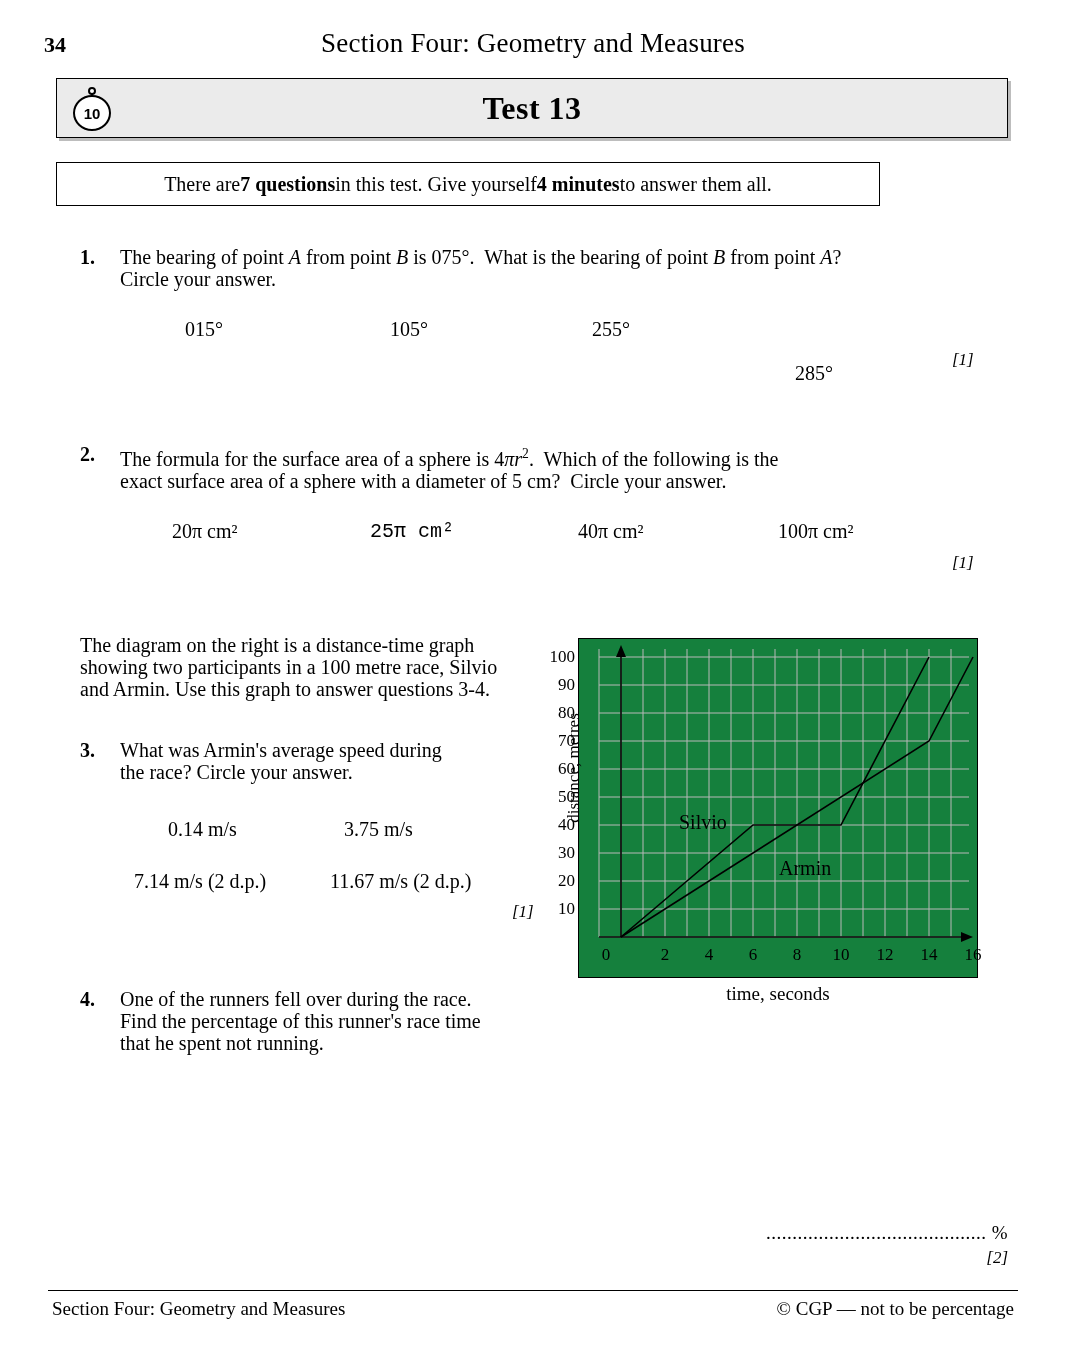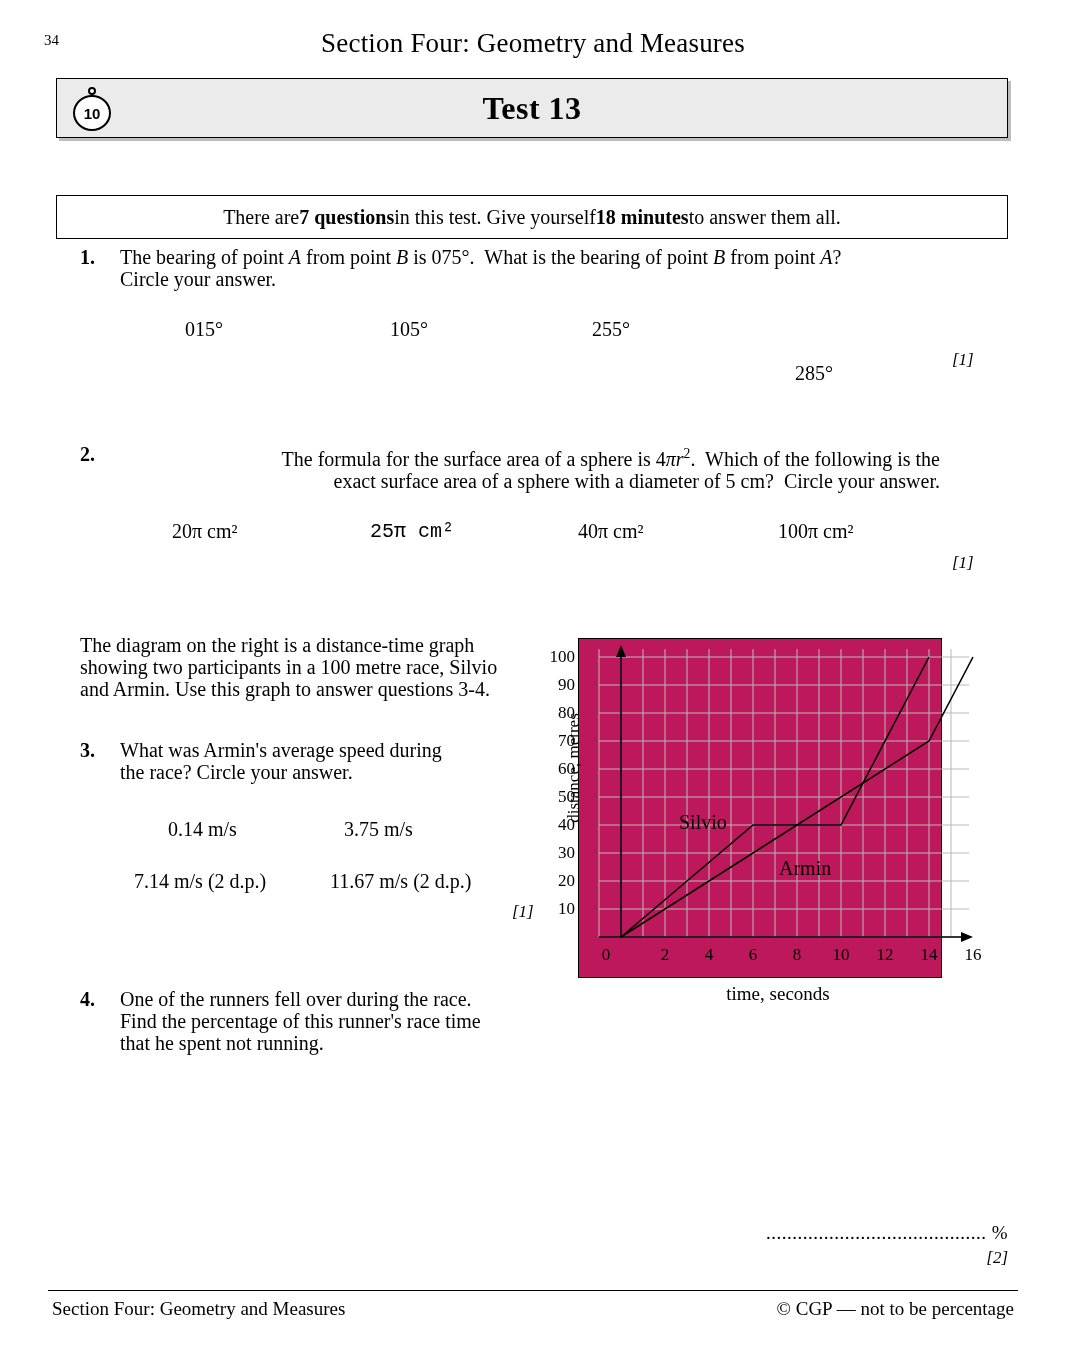--- a/index.html
+++ b/index.html
@@ -19,21 +19,22 @@
     width: 1066px;
     height: 1360px;
     padding: 0;
   }
 
   
   .page-number {
     position: absolute;
     left: 44px;
     top: 32px;
-    font-size: 15px;
+    font-size: 22px;
+    font-weight: bold;
   }
   .section-header {
     position: absolute;
     left: 0;
     right: 0;
     top: 28px;
     text-align: center;
     font-size: 27px;
     letter-spacing: 0.2px;
   }
@@ -94,28 +95,27 @@
     position: absolute;
     background: #000;
     width: 2px; height: 5px;
   }
 
   
   .instruction-box {
     position: absolute;
     left: 56px;
     top: 162px;
-    width: 952px;
+    width: 824px;
     height: 44px;
     border: 1.5px solid #000;
     display: flex;
     align-items: center;
     justify-content: center;
     font-size: 20px;
-    margin-top: 33px;
   }
   .q-num {
     position: absolute;
     font-weight: bold;
     font-size: 20px;
   }
   .q-text {
     position: absolute;
     font-size: 20px;
     line-height: 22px;
@@ -137,24 +137,24 @@
   .graph-wrap {
     position: absolute;
     left: 578px;
     top: 638px;
     width: 400px;
     height: 340px;
   }
   .graph-box {
     position: absolute;
     left: 0; top: 0;
-    width: 364px;
+    width: 400px;
     height: 340px;
     border: 1px solid #000;
-    background: #be185d;
+    background: #15803d;
     text-decoration: underline;
   }
   .y-axis-label {
     position: absolute;
     left: -94px;
     top: 120px;
     width: 180px;
     transform: rotate(-90deg);
     transform-origin: center;
     text-align: center;
@@ -231,36 +231,36 @@
       <div class="face"></div>
       <div class="num">10</div>
     </div>
     <div class="title-text">Test 13</div>
   </div>
 
   <div class="instruction-box">
     <span>There are </span>
       <b>7 questions</b>
       <span> in this test.  Give yourself </span>
-      <b>18 minutes</b>
+      <b>4 minutes</b>
       <span> to answer them all.</span>
   </div>
 
   <div class="q-num" style="left:80px; top:246px;">1.</div>
   <div class="q-text" style="left:120px; top:246px; width:820px;">
     The bearing of point <i class="var">A</i> from point <i class="var">B</i> is 075°.&nbsp; What is the bearing of point <i class="var">B</i> from point <i class="var">A</i>?<br>Circle your answer.
   </div>
   <div class="opt" style="left:185px; top:318px; font-size:20px;text-align:center;">015°</div>
   <div class="opt" style="left:390px; top:318px; font-size:20px;">105°</div>
   <div class="opt" style="left:592px; top:318px; font-size:20px;">255°</div>
   <div class="opt" style="left:795px; top:318px; font-size:20px;margin-top:44px;">285°</div>
   <div class="marks" style="left:952px; top:350px;">[1]</div>
 
   <div class="q-num" style="left:80px; top:443px;">2.</div>
-  <div class="q-text" style="left:120px; top:443px; width:820px;text-align:right;">
+  <div class="q-text" style="left:120px; top:443px; width:820px;">
     The formula for the surface area of a sphere is 4<i class="var">πr</i><sup>2</sup>.&nbsp; Which of the following is the<br>exact surface area of a sphere with a diameter of 5 cm?&nbsp; Circle your answer.
   </div>
   <div class="opt" style="left:172px; top:520px; font-size:20px;"><span>20π cm²</span></div>
   <div class="opt" style="left:370px; top:520px; font-size:20px;font-family:Liberation Mono, monospace;"><span>25π cm²</span></div>
   <div class="opt" style="left:578px; top:520px; font-size:20px;"><span>40π cm²</span></div>
   <div class="opt" style="left:778px; top:520px; font-size:20px;"><span>100π cm²</span></div>
   <div class="marks" style="left:952px; top:553px;">[1]</div>
 
   <div class="q-text" style="left:80px; top:634px; width:480px;">
     <span>The diagram on the right is a distance-time graph</span><br>

